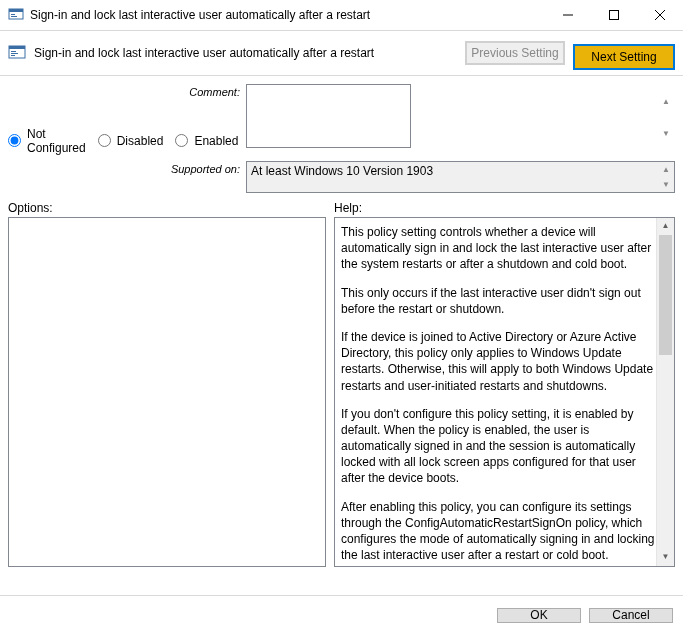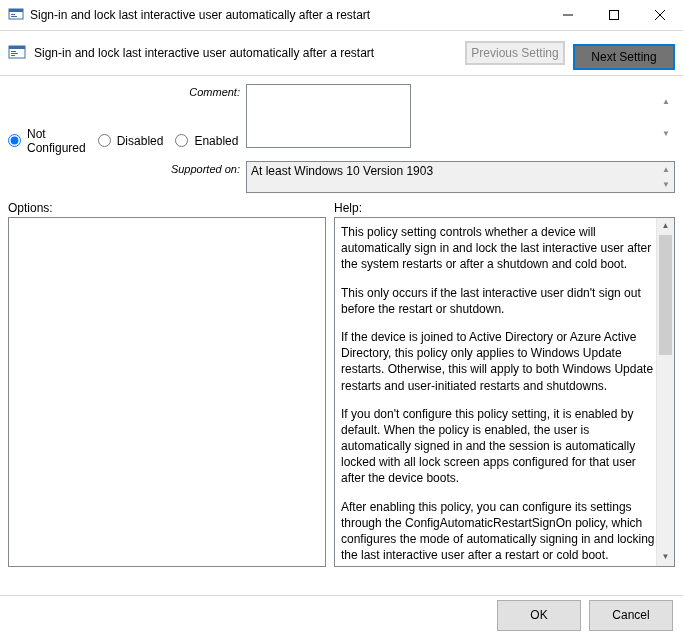--- a/index.html
+++ b/index.html
@@ -68,21 +68,21 @@
   }
   .nav-btn.disabled {
     color: #888;
     border-color: #d0d0d0;
     background: #efefef;
   }
   .nav-btn.focused {
     border: 2px solid #0078d7;
     height: 26px;
     width: 102px;
-    background: #737373;
+    background: #eab308;
     margin-top: 8px;
   }
   .content-top {
     display: flex;
     padding: 8px 8px 0 8px;
     gap: 8px;
   }
   .state-col {
     width: 150px;
     display: flex;
@@ -229,21 +229,21 @@
     border-top: 1px solid #d9d9d9;
     display: flex;
     align-items: center;
     justify-content: flex-end;
     padding: 0 10px;
     gap: 8px;
     background: #fff;
   }
   .footer-btn {
     width: 84px;
-    height: 31px;
+    height: 15px;
     border: 1px solid #adadad;
     background: #e1e1e1;
     font-size: 12px;
     display: flex;
     align-items: center;
     justify-content: center;
     box-sizing: border-box;
   }
   .footer-btn.disabled {
     color: #888;

